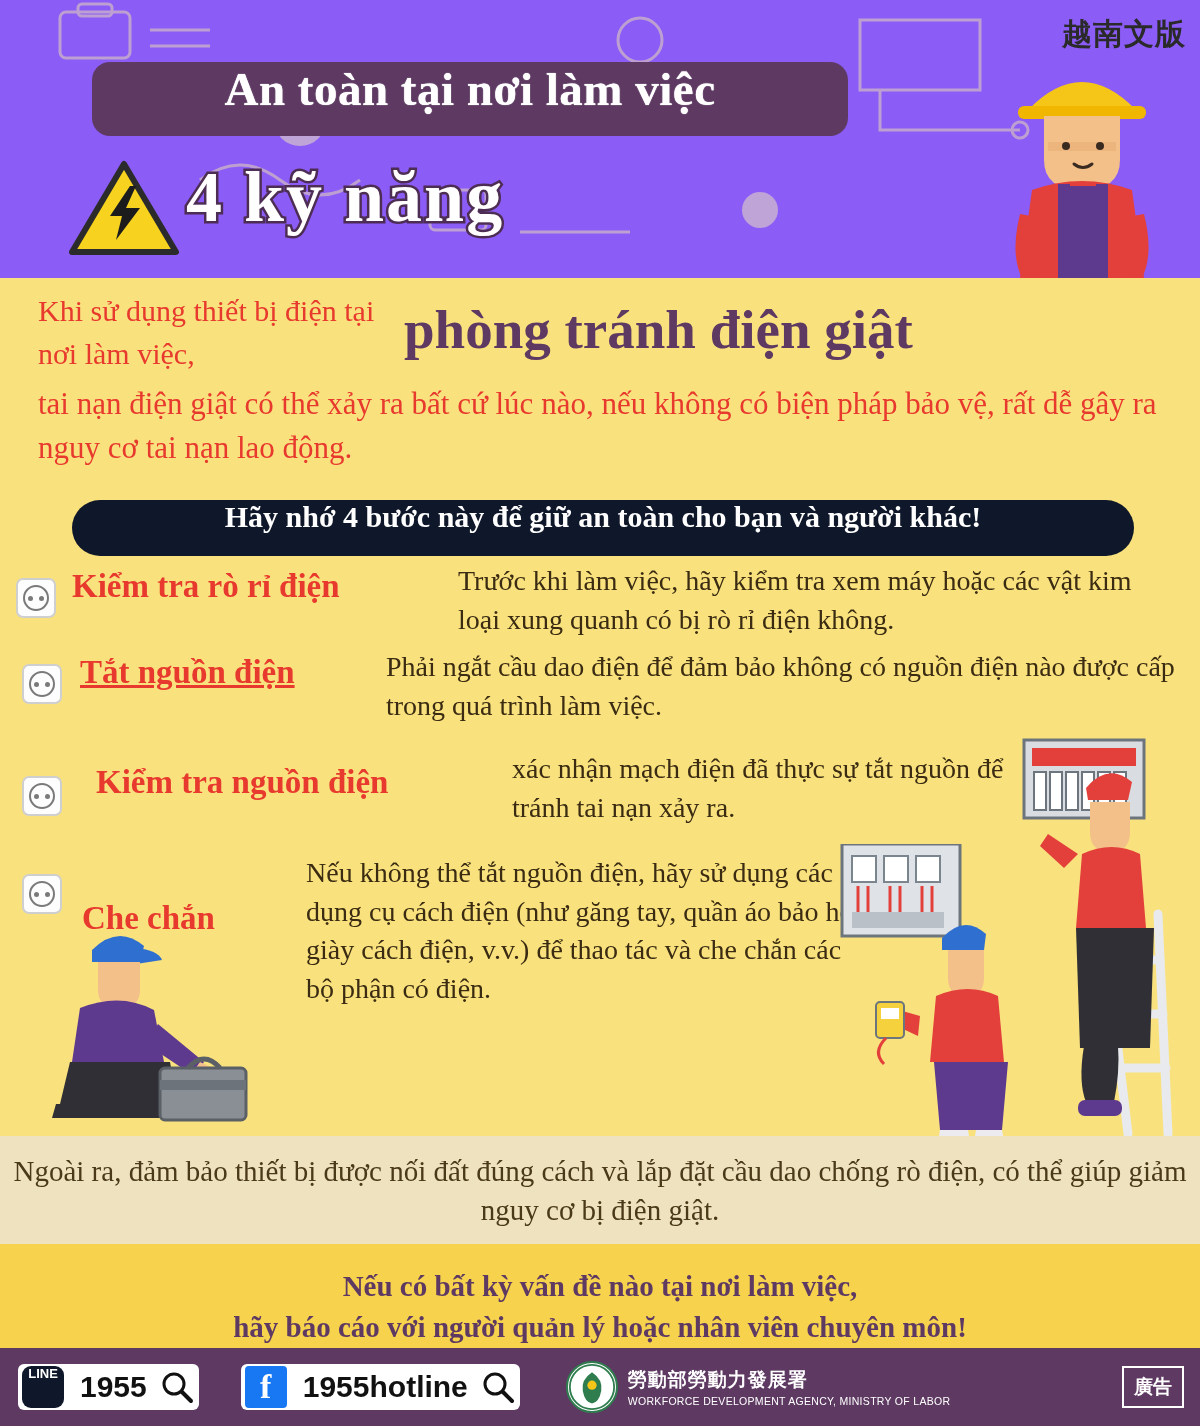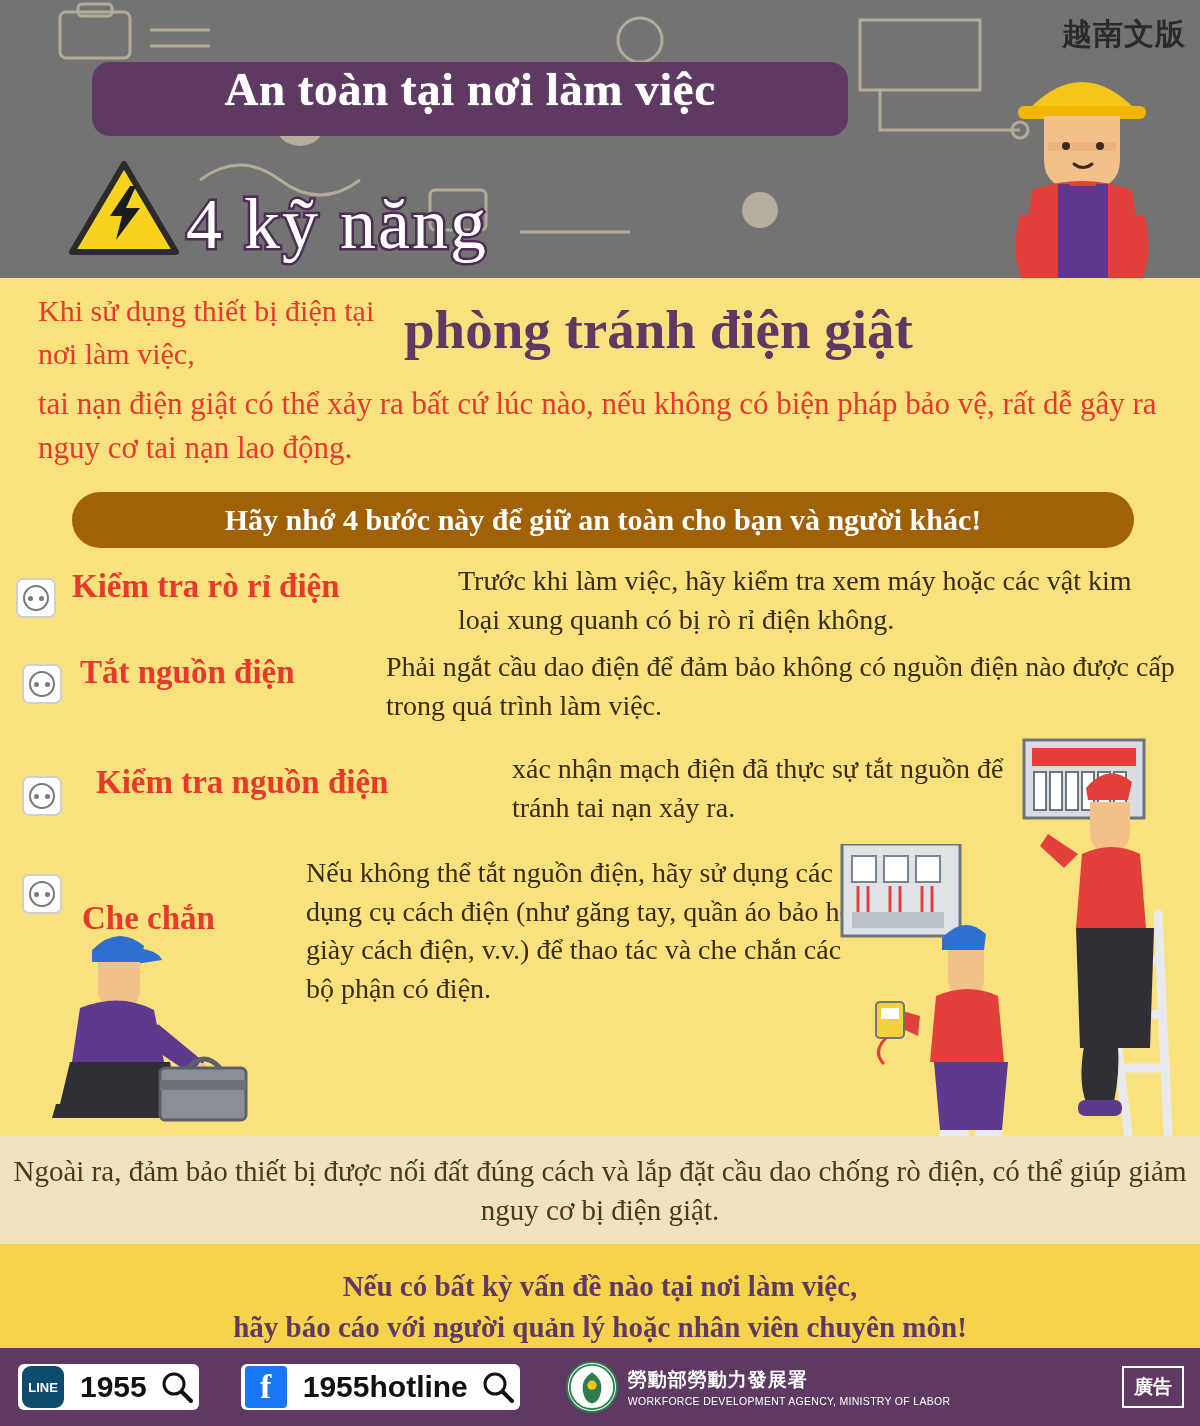--- a/index.html
+++ b/index.html
@@ -9,21 +9,21 @@
     font-family: "Liberation Serif", serif;
     background: #f6e9b8;
     overflow: hidden;
     position: relative;
   }
   .poster { position: relative; width: 1200px; height: 1426px; overflow: hidden; }
 
   
   .top-band {
     position: absolute; left: 0; top: 0; width: 1200px; height: 278px;
-    background: #737373;
+    background: #8b5cf6;
     overflow: hidden;
   }
   .top-band .deco {
     position: absolute; opacity: .55;
   }
   .lang-badge {
     position: absolute; right: 14px; top: 14px;
     font-family: "DejaVu Sans", sans-serif;
     font-weight: bold; font-size: 30px; color: #2a2a2a;
     letter-spacing: 1px;
@@ -34,25 +34,24 @@
     background: #5e3a63;
     display: flex; justify-content: center; border-radius: 18px;
   }
   .title-bar span {
     color: #ffffff; font-size: 47px; font-weight: bold;
     letter-spacing: .5px;
     text-shadow: 0 0 1px #fff;
   }
   .skills-line {
     position: absolute; left: 186px; top: 156px;
-    font-size: 72px; font-weight: normal; color: #ffffff;
+    font-size: 72px; font-weight: bold; color: #ffffff;
     -webkit-text-stroke: 5px #4d2d54;
     paint-order: stroke fill;
     letter-spacing: 2px;
-    margin-top: 27px;
   }
   
   .warn-tri { position: absolute; left: 68px; top: 158px; width: 112px; height: 100px; }
 
   
   .worker-top { position: absolute; right: 28px; top: 46px; width: 180px; height: 232px; }
 
   
   .main-band {
     position: absolute; left: 0; top: 278px; width: 1200px; height: 858px;
@@ -65,23 +64,23 @@
   .headline {
     position: absolute; left: 404px; top: 22px; width: 780px;
     color: #5e3a63; font-size: 55px; font-weight: bold; line-height: 1.1;
     text-align: left;
   }
   .intro-rest {
     position: absolute; left: 38px; top: 104px; width: 1128px;
     color: #e8392e; font-size: 31px; line-height: 1.42;
   }
   .remember-bar {
-    position: absolute; left: 72px; top: 214px; width: 1062px; height: 56px;
-    background: #a16207; border-radius: 28px;
-    display: flex; align-items: center; justify-content: center;
+    position: absolute; left: 72px; top: 222px; width: 1062px; height: 56px;
+    background: #0f172a; border-radius: 28px;
+    display: flex; justify-content: center;
   }
   .remember-bar span {
     color: #ffffff; font-size: 30px; font-weight: bold;
   }
   .socket {
     position: absolute;
     width: 40px; height: 40px; border-radius: 7px;
     background: #fdfdfd; border: 2px solid #cfcfcf;
     display: flex; align-items: center; justify-content: center;
   }
@@ -126,23 +125,23 @@
   .footer {
     position: absolute; left: 0; top: 1348px; width: 1200px; height: 78px;
     background: #5e3a63;
     display: flex; align-items: center;
   }
   .line-chip {
     display: flex; align-items: center; margin-left: 18px;
     background: #ffffff; border-radius: 6px; height: 46px; padding: 0 4px;
   }
   .line-logo {
-    width: 42px; height: 42px; border-radius: 9px; background: #0c4a6e;
+    width: 42px; height: 42px; border-radius: 9px; background: #0f172a;
     color: #fff; font-family: "Liberation Sans", sans-serif; font-weight: bold;
-    font-size: 13px; display: flex; align-items: center; justify-content: center;
+    font-size: 13px; display: flex; justify-content: center;
     margin-right: 4px;
   }
   .chip-num {
     font-family: "Liberation Sans", sans-serif; font-weight: bold;
     font-size: 30px; color: #111; padding: 0 12px; text-align: right;
   }
   .mag { width: 36px; height: 36px; }
 
   .fb-chip {
     display: flex; align-items: center; margin-left: 42px;
@@ -247,21 +246,21 @@
 
     <div class="socket" style="left:16px; top:300px;">
       <div class="holes"></div>
     </div>
     <div class="step-title" style="left:72px; top:290px;">Kiểm tra rò rỉ điện</div>
     <div class="step-desc" style="left:458px; top:284px; width:712px;">Trước khi làm việc, hãy kiểm tra xem máy hoặc các vật kim loại xung quanh có bị rò rỉ điện không.</div>
 
     <div class="socket" style="left:22px; top:386px;">
       <div class="holes"></div>
     </div>
-    <div class="step-title" style="left:80px; top:376px;">Tắt nguồn điện</div>
+    <div class="step-title" style="left:80px; top:376px;text-decoration:underline;">Tắt nguồn điện</div>
     <div class="step-desc" style="left:386px; top:370px; width:790px;">Phải ngắt cầu dao điện để đảm bảo không có nguồn điện nào được cấp trong quá trình làm việc.</div>
 
     <div class="socket" style="left:22px; top:498px;">
       <div class="holes"></div>
     </div>
     <div class="step-title" style="left:96px; top:486px;">Kiểm tra nguồn điện</div>
     <div class="step-desc" style="left:512px; top:472px; width:500px;">xác nhận mạch điện đã thực sự tắt nguồn để tránh tai nạn xảy ra.</div>
 
     <div class="socket" style="left:22px; top:596px;">
       <div class="holes"></div>

